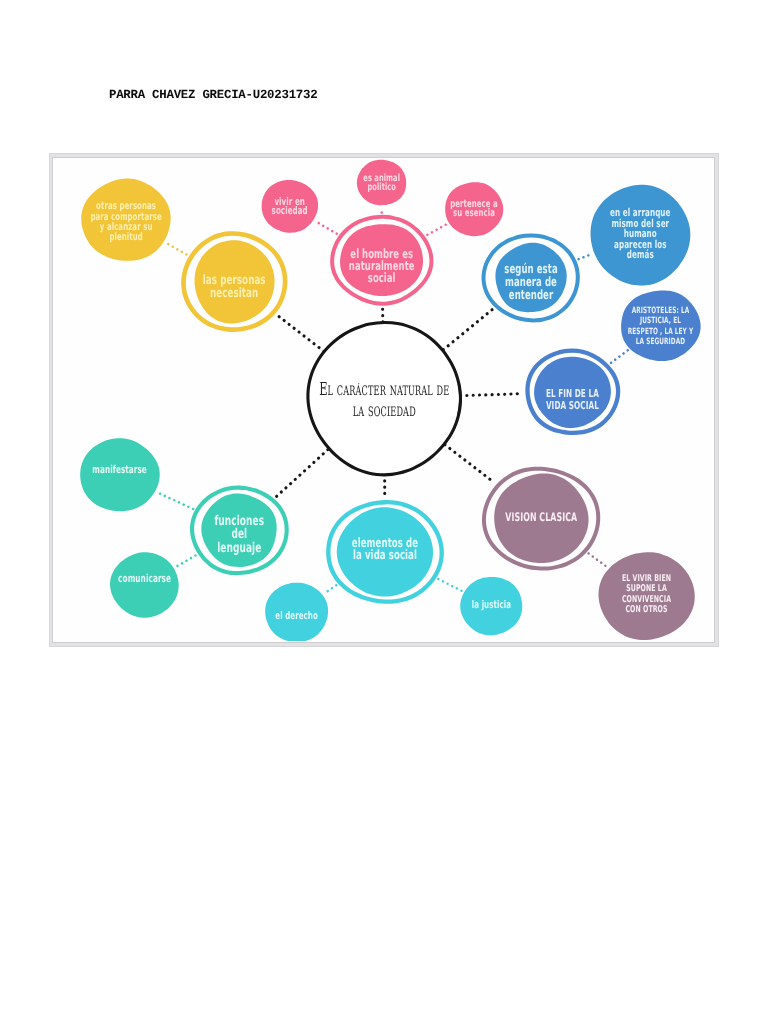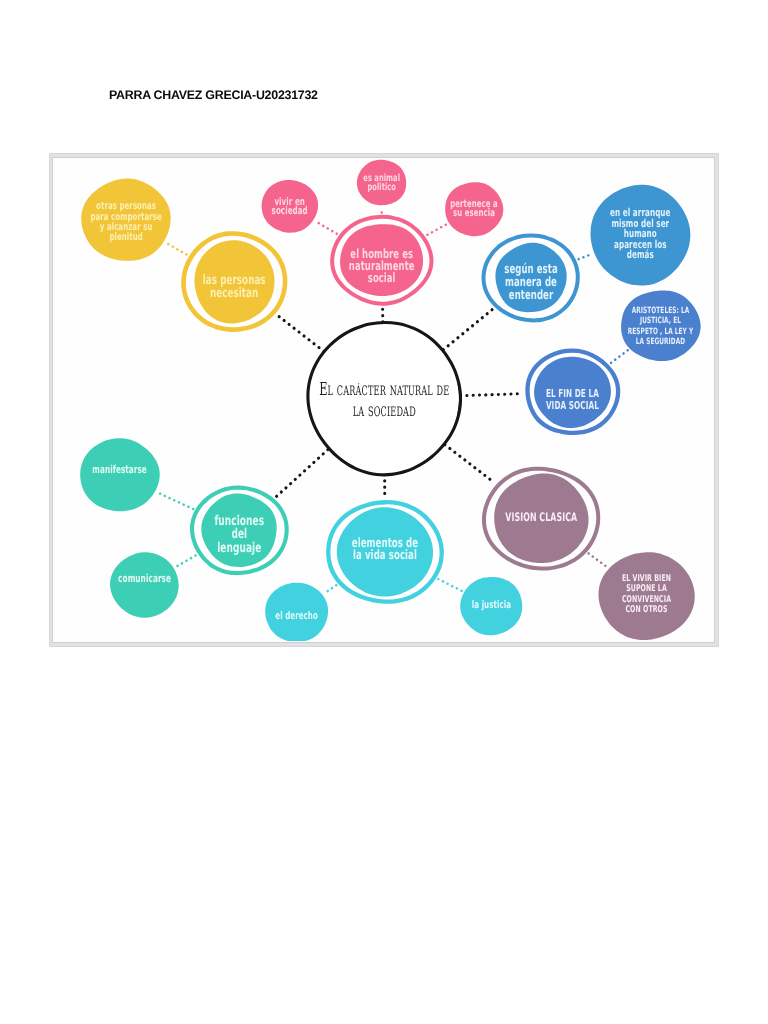--- a/index.html
+++ b/index.html
@@ -1,19 +1,19 @@
 <!DOCTYPE html>
 <html><head>
 <meta charset="utf-8">
 <style>
   html,body{margin:0;padding:0;}
   body{width:768px;height:1024px;background:#ffffff;font-family:"Liberation Sans",sans-serif;overflow:hidden;
     -webkit-font-smoothing:antialiased;text-rendering:geometricPrecision;}
   .page{position:relative;width:768px;height:1024px;background:#fff;}
-  .doc-title{position:absolute;left:109px;top:88.2px;font-family:Liberation Sans, sans-serif;
+  .doc-title{position:absolute;left:109px;top:88.2px;font-family:Liberation Mono, monospace;
     font-size:12.4px;font-weight:bold;color:#0b0b0b;letter-spacing:-0.25px;white-space:nowrap;}
   .frame{position:absolute;left:49px;top:153px;width:669px;height:493px;
     background:#e2e2e4;box-sizing:border-box;padding:4px;}
   .frame-edge{position:absolute;left:48.5px;top:152.6px;width:670px;height:494px;
     box-sizing:border-box;border:0.6px solid #d7d7d9;pointer-events:none;}
   .inner{position:absolute;left:3px;top:4px;width:663px;height:486px;background:#fefefe;overflow:hidden;
     border:1px solid #cfcfd2;box-sizing:border-box;}
   svg.map{position:absolute;left:-1px;top:-1px;display:block;}
   svg.map text{paint-order:stroke fill;}
   #mapsvg{opacity:1;}

